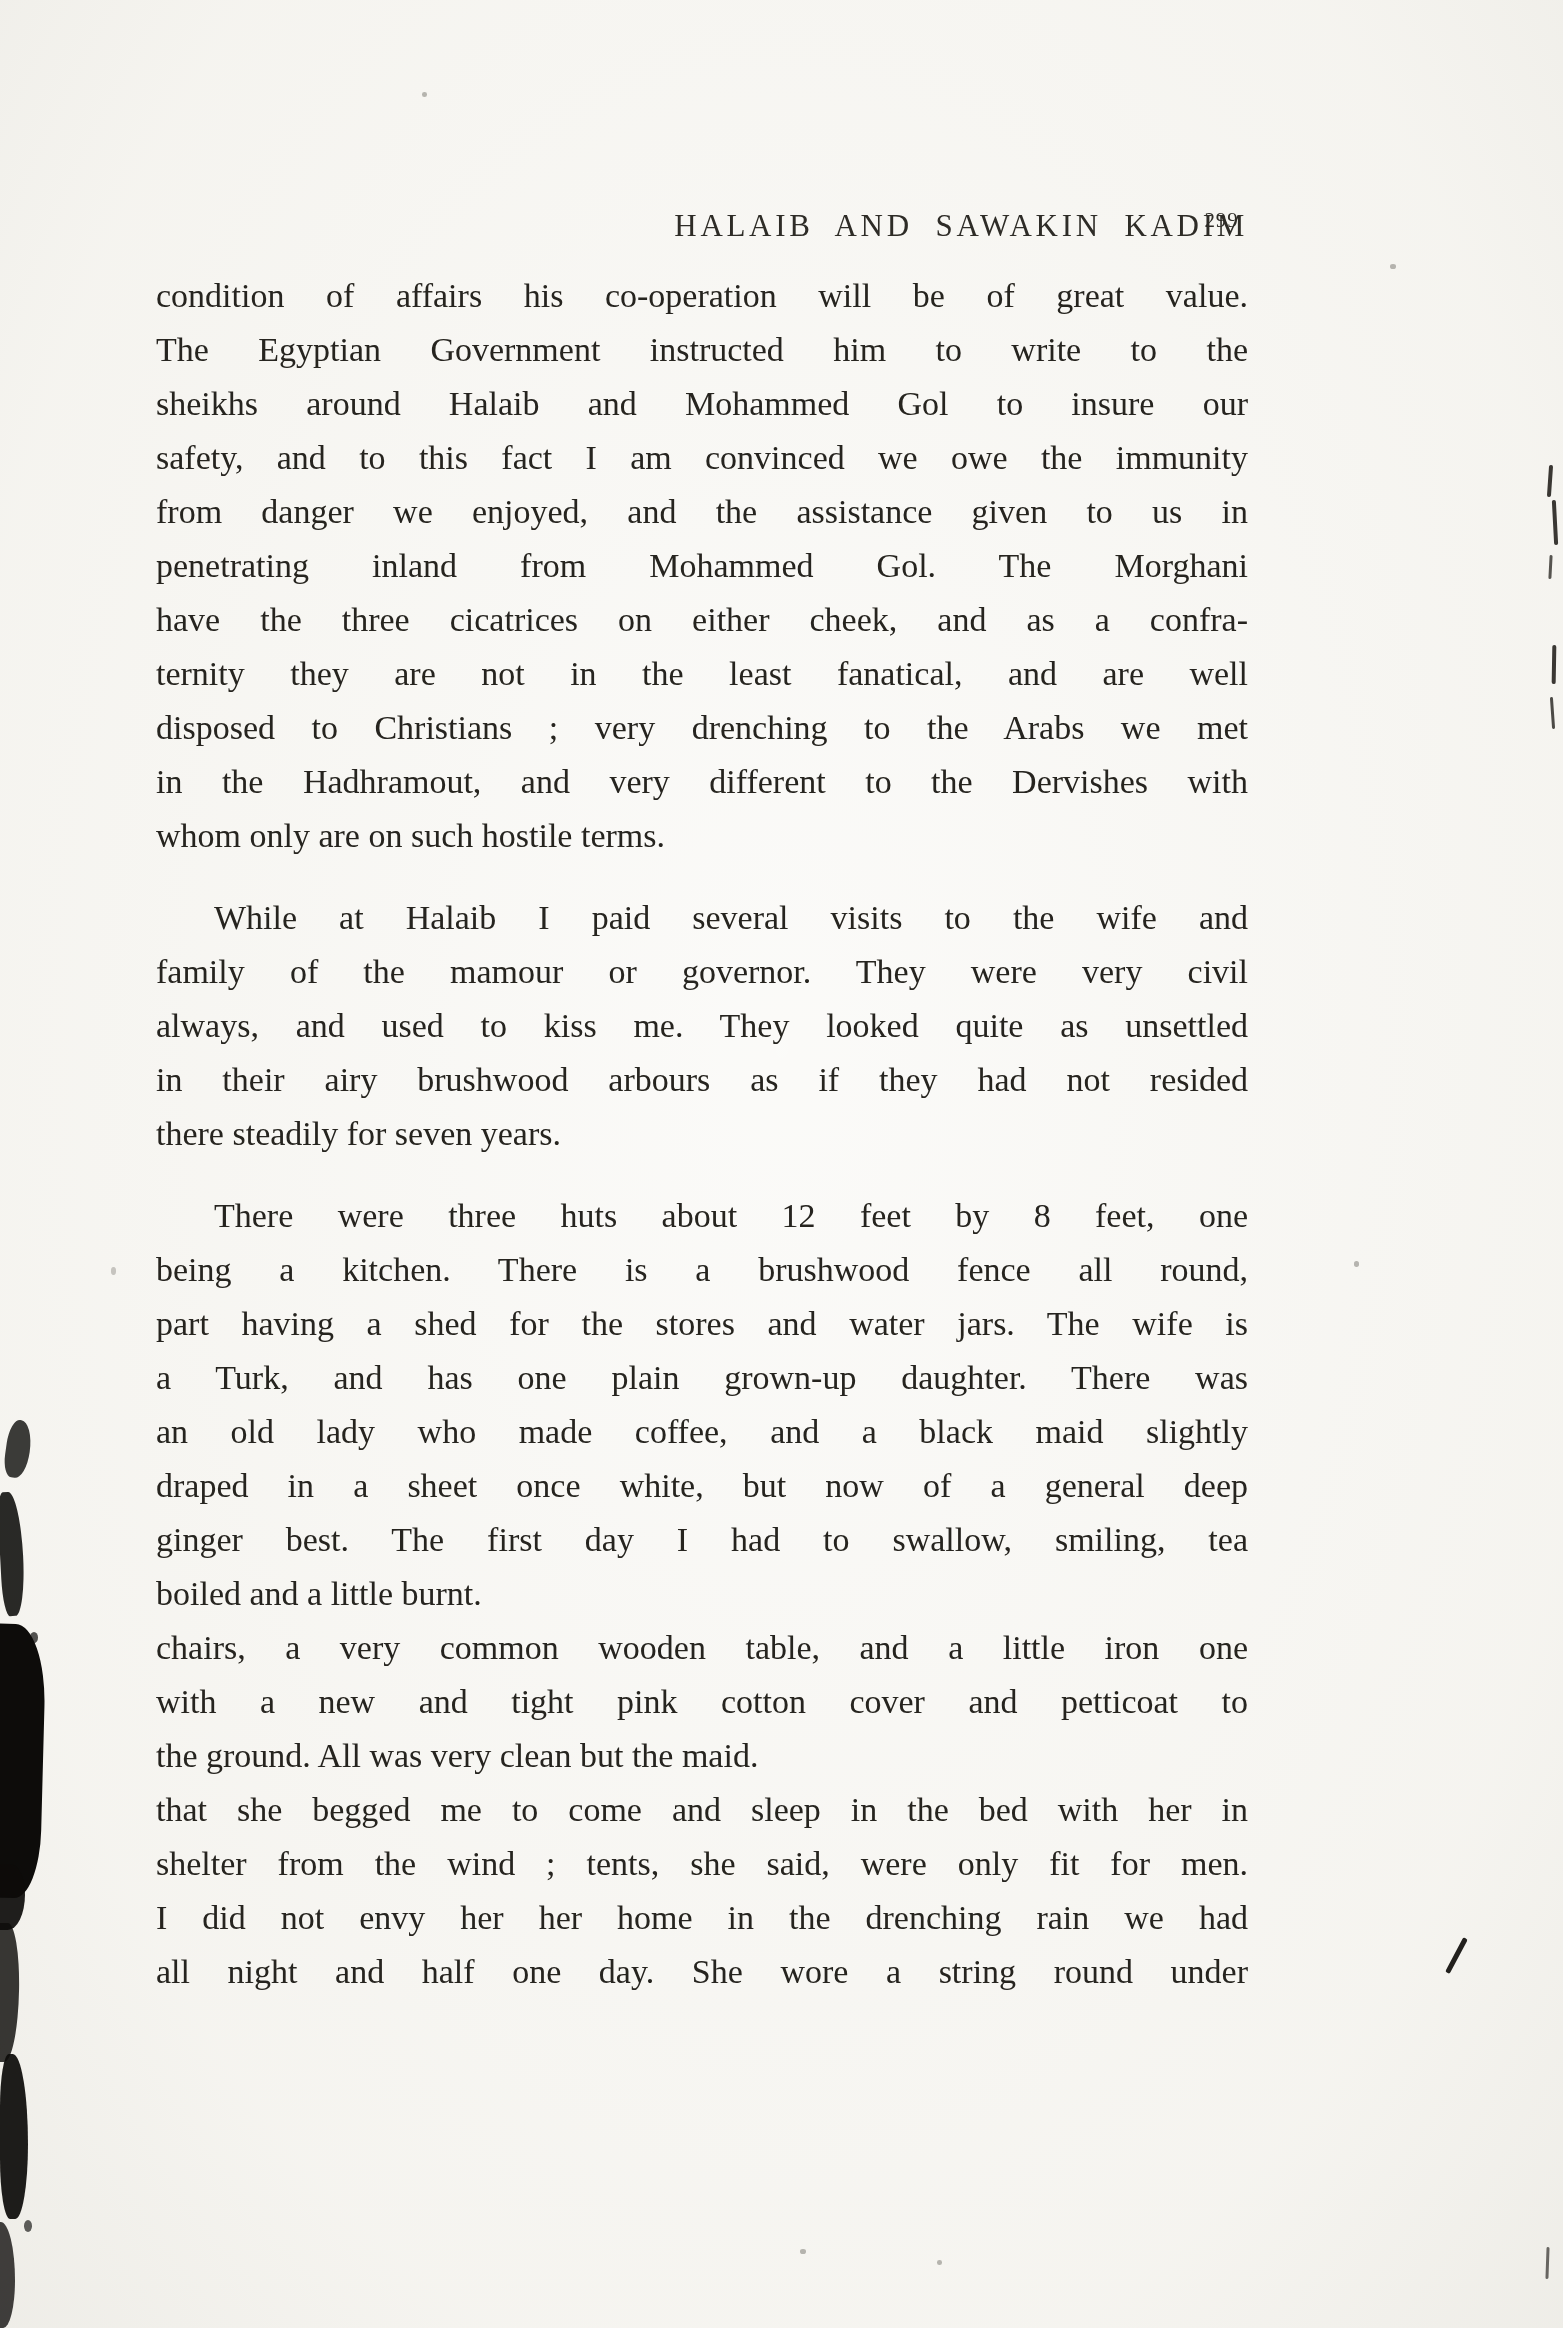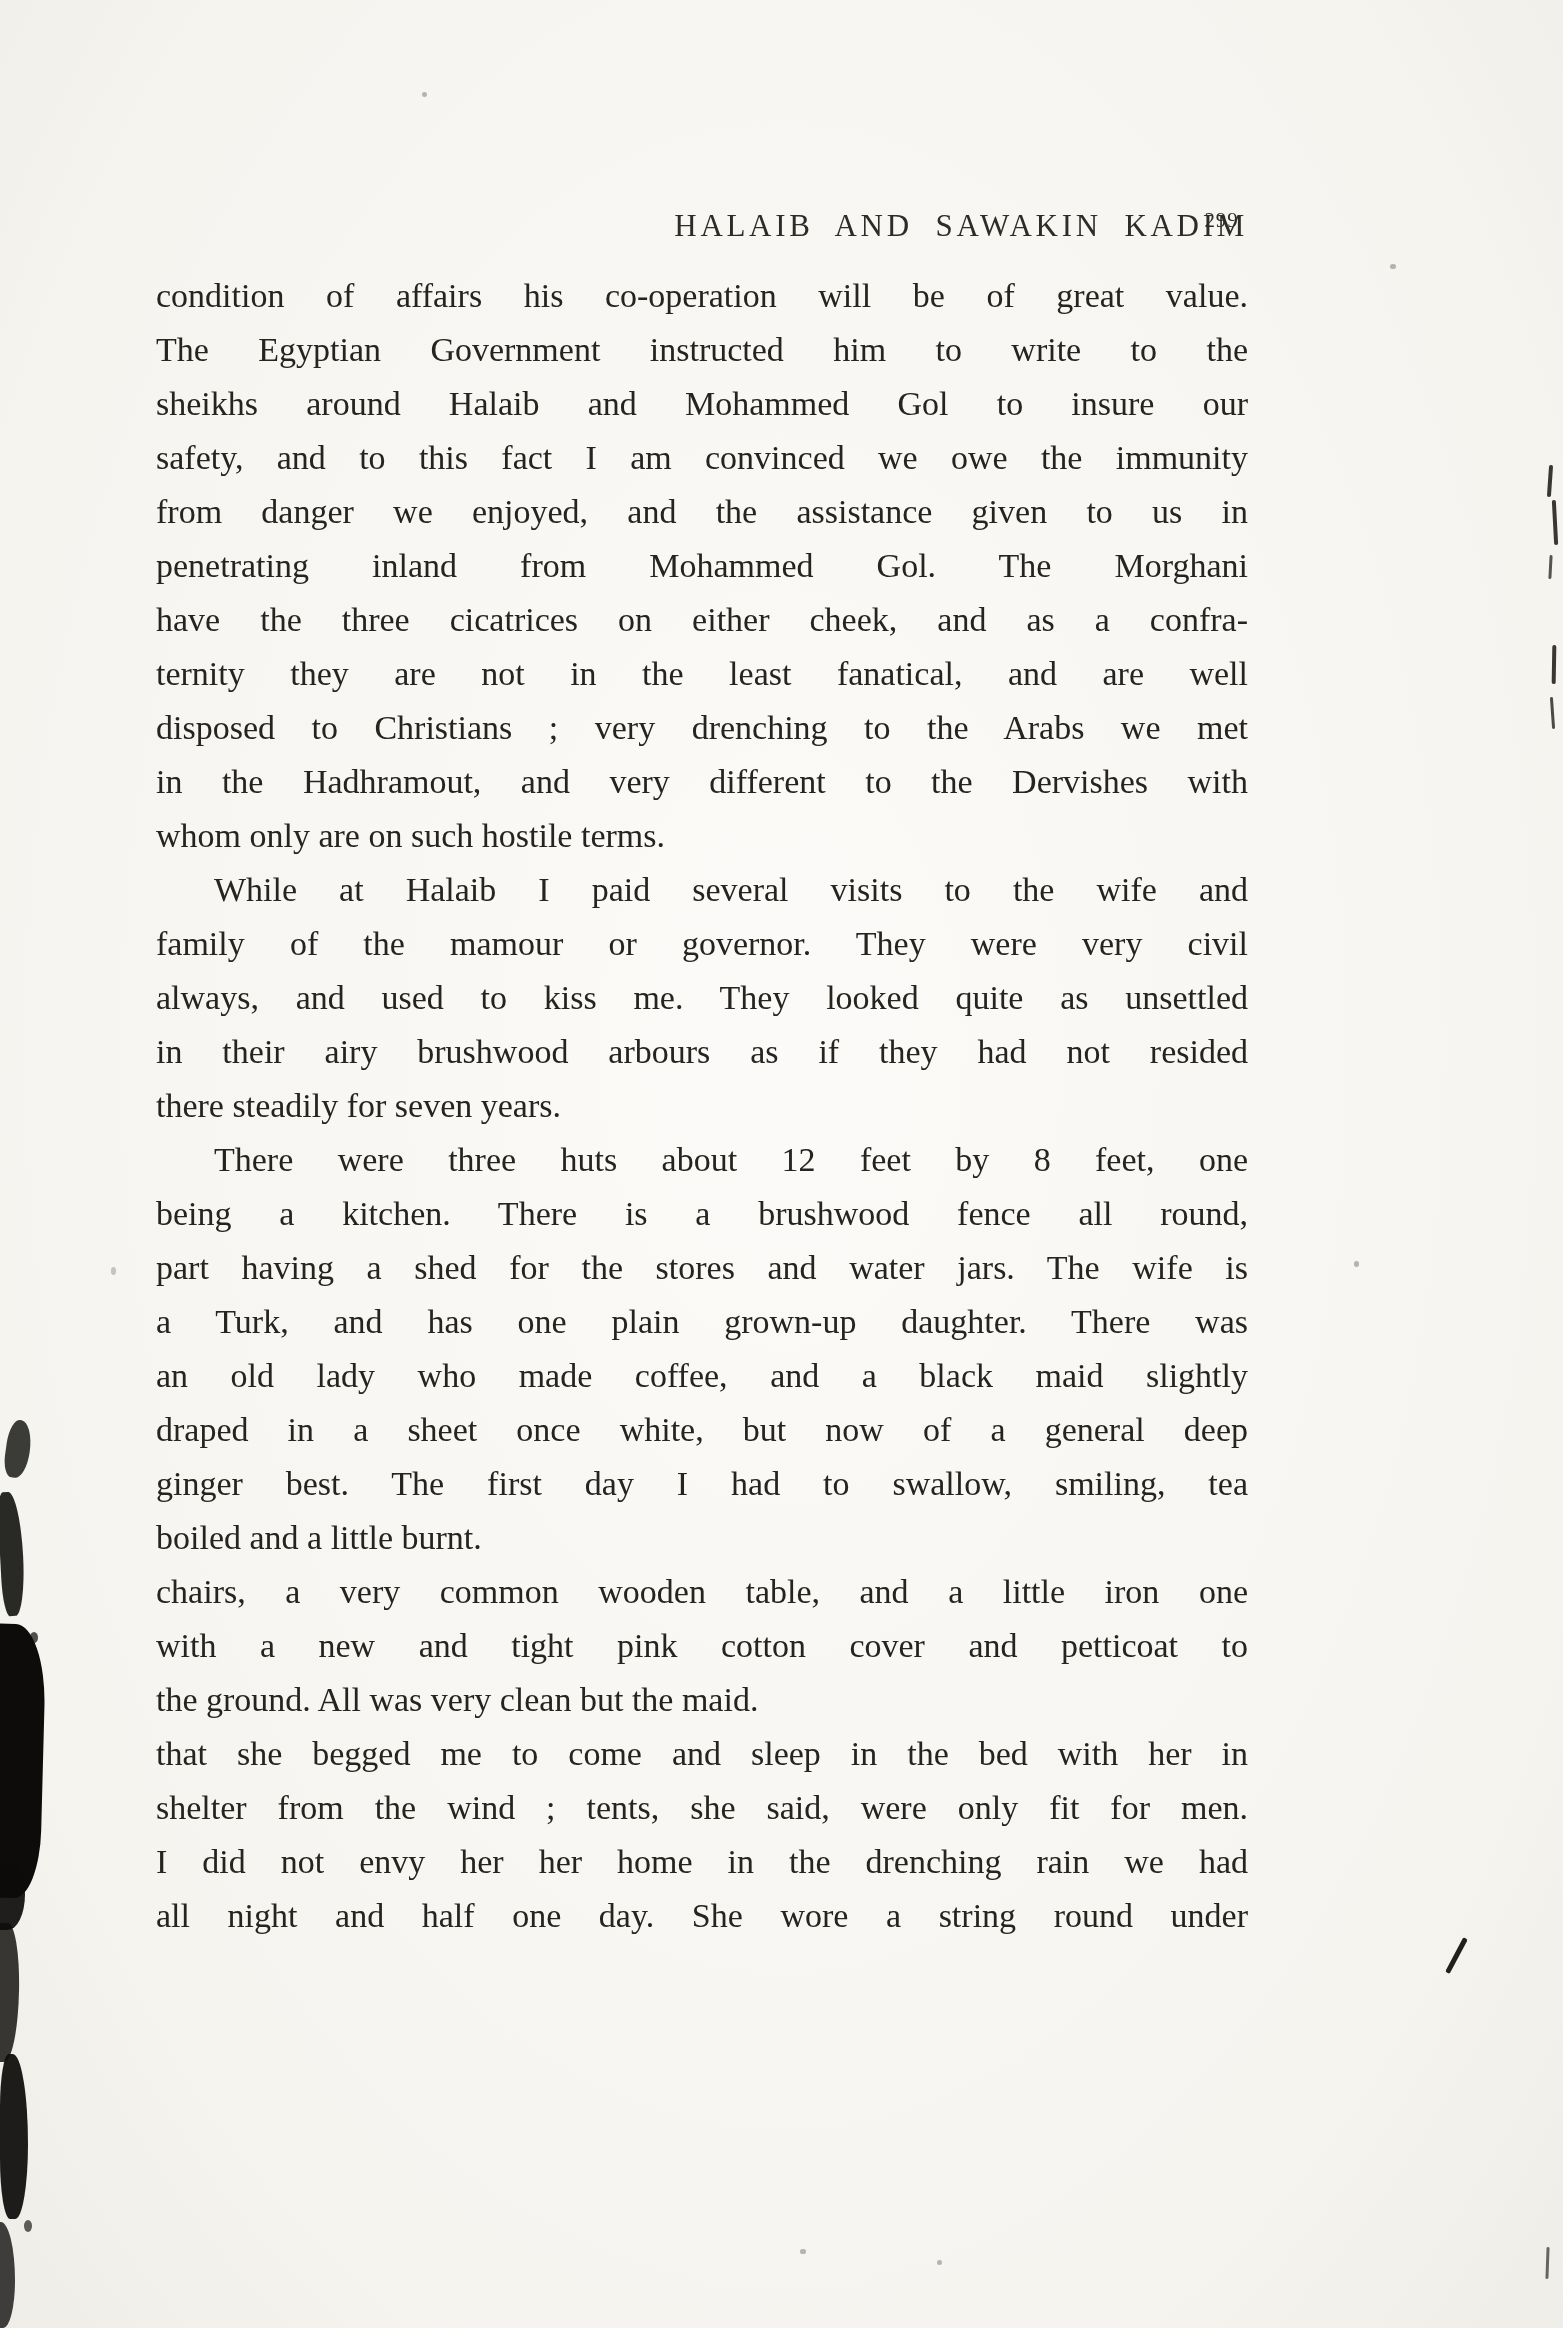--- a/index.html
+++ b/index.html
@@ -36,21 +36,21 @@
     color: #26241f;
     font-size: 34px;
     line-height: 54px;
   }
   .paragraph { margin: 0; }
   .line {
     text-align: justify;
     text-align-last: justify;
   }
   .line.last { text-align-last: left; }
-  .line.indent { text-indent: 58px; }
+  .line.indent { text-indent: 58px; margin-top: 28px; }
 
   
   .artifact { position: absolute; background: #0d0c0a; }
   .smudge-1 { left: 5.6px;  top: 1420px; width: 24px; height: 58px;  border-radius: 45% 55% 50% 40%; transform: rotate(8deg); opacity: .8; }
   .smudge-2 { left: 0px;  top: 1492px; width: 22.5px; height: 124px; border-radius: 30% 60% 55% 35%; transform: rotate(-3deg); opacity: .88; }
   .smudge-3 { left: -13px; top: 1624px; width: 56px; height: 274px; border-radius: 0 55% 45% 0 / 0 30% 25% 0; transform: rotate(1.5deg); }
   .smudge-3b{ left: -7.5px; top: 1864px; width: 32px; height: 66px;  border-radius: 0 60% 70% 0; opacity: .92; }
   .smudge-4 { left: -7.5px; top: 1923px; width: 26px; height: 139px; border-radius: 0 50% 55% 0; transform: rotate(1deg); opacity: .82; }
   .smudge-5 { left: 0px;  top: 2054px; width: 28px; height: 165px; border-radius: 35% 60% 50% 40%; opacity: .93; }
   .smudge-6 { left: -11.2px; top: 2222px; width: 26px; height: 106px; border-radius: 0 55% 45% 0; opacity: .78; }

